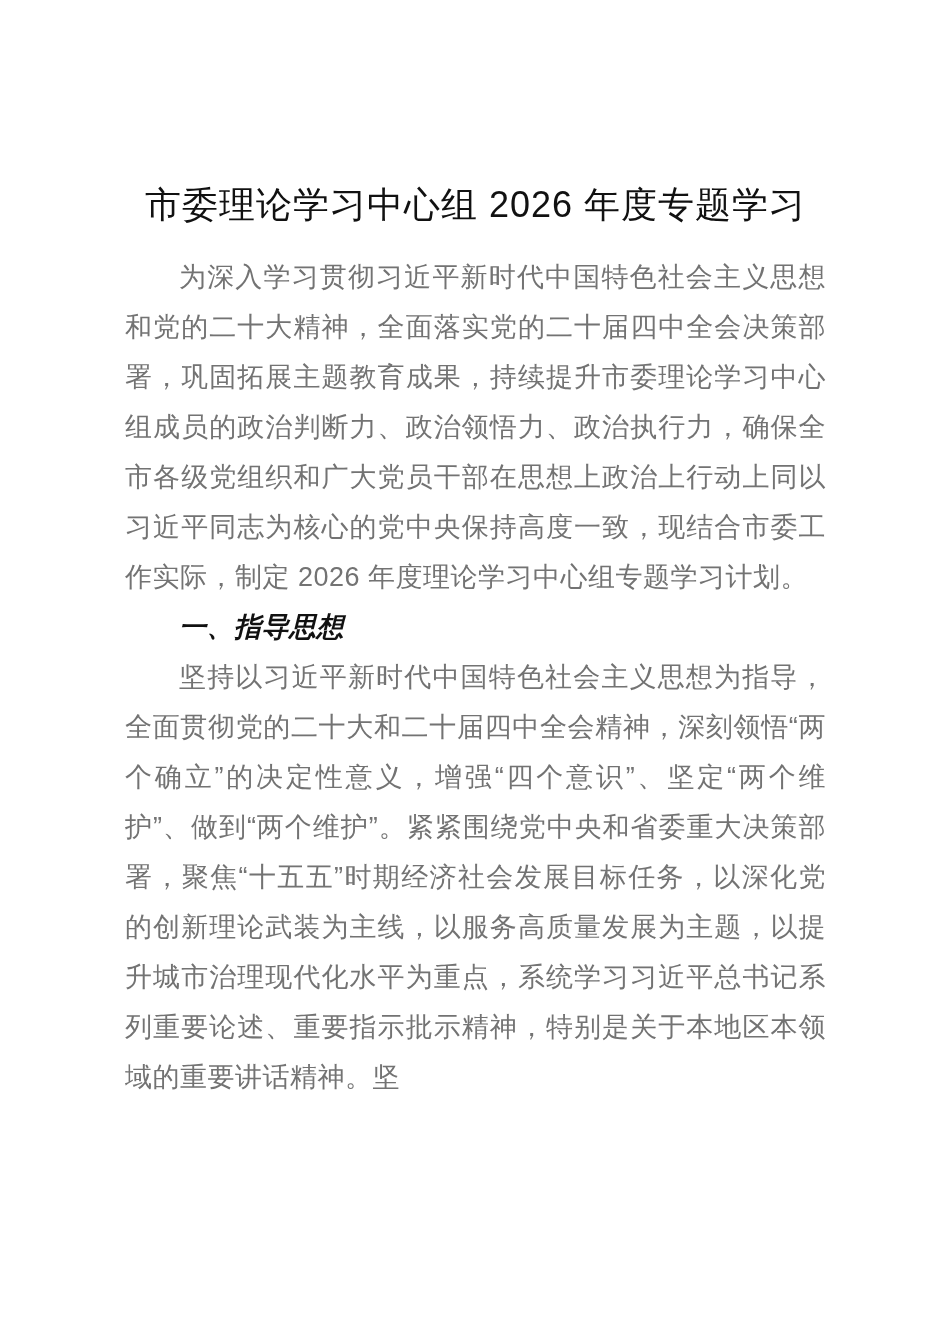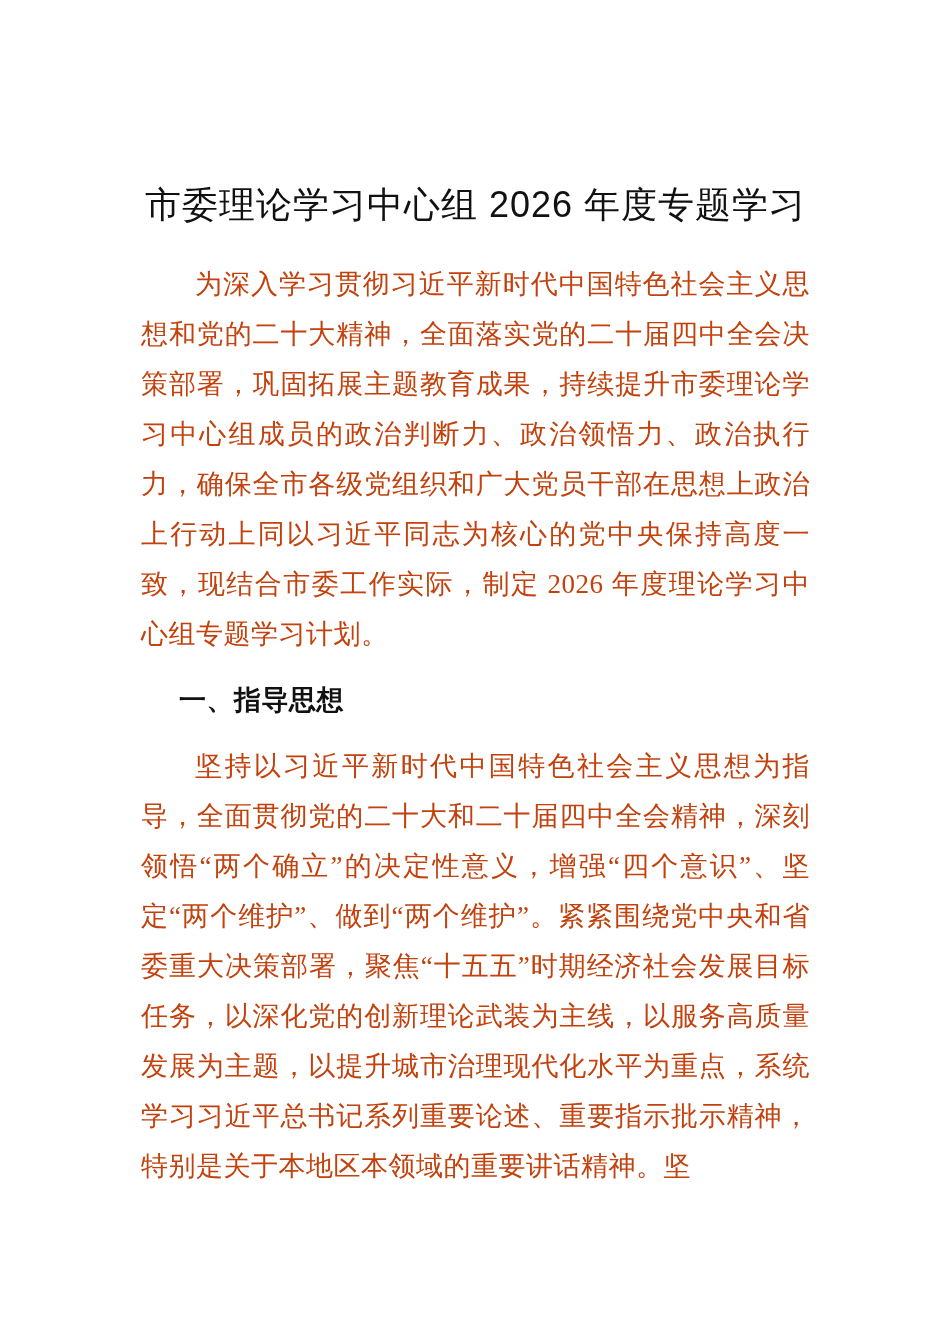--- a/index.html
+++ b/index.html
@@ -29,40 +29,40 @@
     letter-spacing: 1px;
     color: #111111;
   }
   .title-line {
     display: block;
   }
   .doc-body {
     margin: 0;
   }
   .para {
-    margin: 16px;
+    margin: 0;
     font-size: 27px;
     line-height: 50px;
     text-align: justify;
     text-justify: inter-ideograph;
     text-indent: 2em;
     letter-spacing: 0.5px;
     word-break: break-all;
-    color: #c2410c;
-    font-family: Liberation Serif, serif;
+    color: #737373;
   }
   .section-heading {
     margin: 0;
     padding: 0;
     font-size: 27px;
     line-height: 50px;
     font-weight: 700;
     text-indent: 2em;
     letter-spacing: 0.5px;
     color: #111111;
+    font-style: italic;
   }
 </style>
 </head>
 <body>
 
 <div class="page">
   <h1 class="doc-title">
     <span class="title-line">市委理论学习中心组 2026 年度专题学习</span>
   </h1>
 

